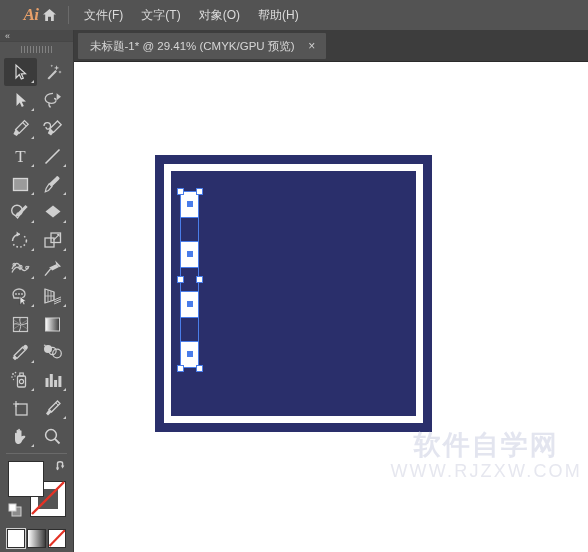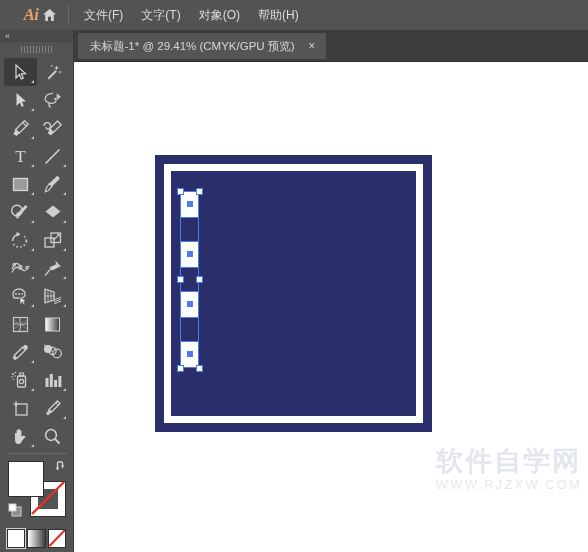--- a/index.html
+++ b/index.html
@@ -132,30 +132,30 @@
   .sel-bbox {
     position:absolute; border:1px solid #4a7dea;
   }
   .sel-handle {
     position:absolute; width:7px; height:7px;
     background:#ffffff; border:1px solid #4a7dea;
   }
 
   
   .watermark {
-    position:absolute; right:6px; bottom:60px; text-align:center;
+    position:absolute; right:6px; bottom:70px; text-align:center;
     pointer-events:none; user-select:none;
   }
   .wm-cn {
     font-size:27px; font-weight:bold; color:#e2e4ef; letter-spacing:2px;
     font-family:"DejaVu Sans","Liberation Sans",sans-serif; line-height:1;
     opacity:0.95;
   }
   .wm-en {
-    font-size:13px; color:#e6e7ef; letter-spacing:2.2px; margin-top:3px;
+    font-size:18px; color:#e6e7ef; letter-spacing:2.2px; margin-top:3px;
     font-family:"Liberation Sans",sans-serif;
   }
 </style>
 </head>
 <body>
 
 <div id="app">
 
   <div class="menubar">
     <div class="ai-logo">Ai</div>

